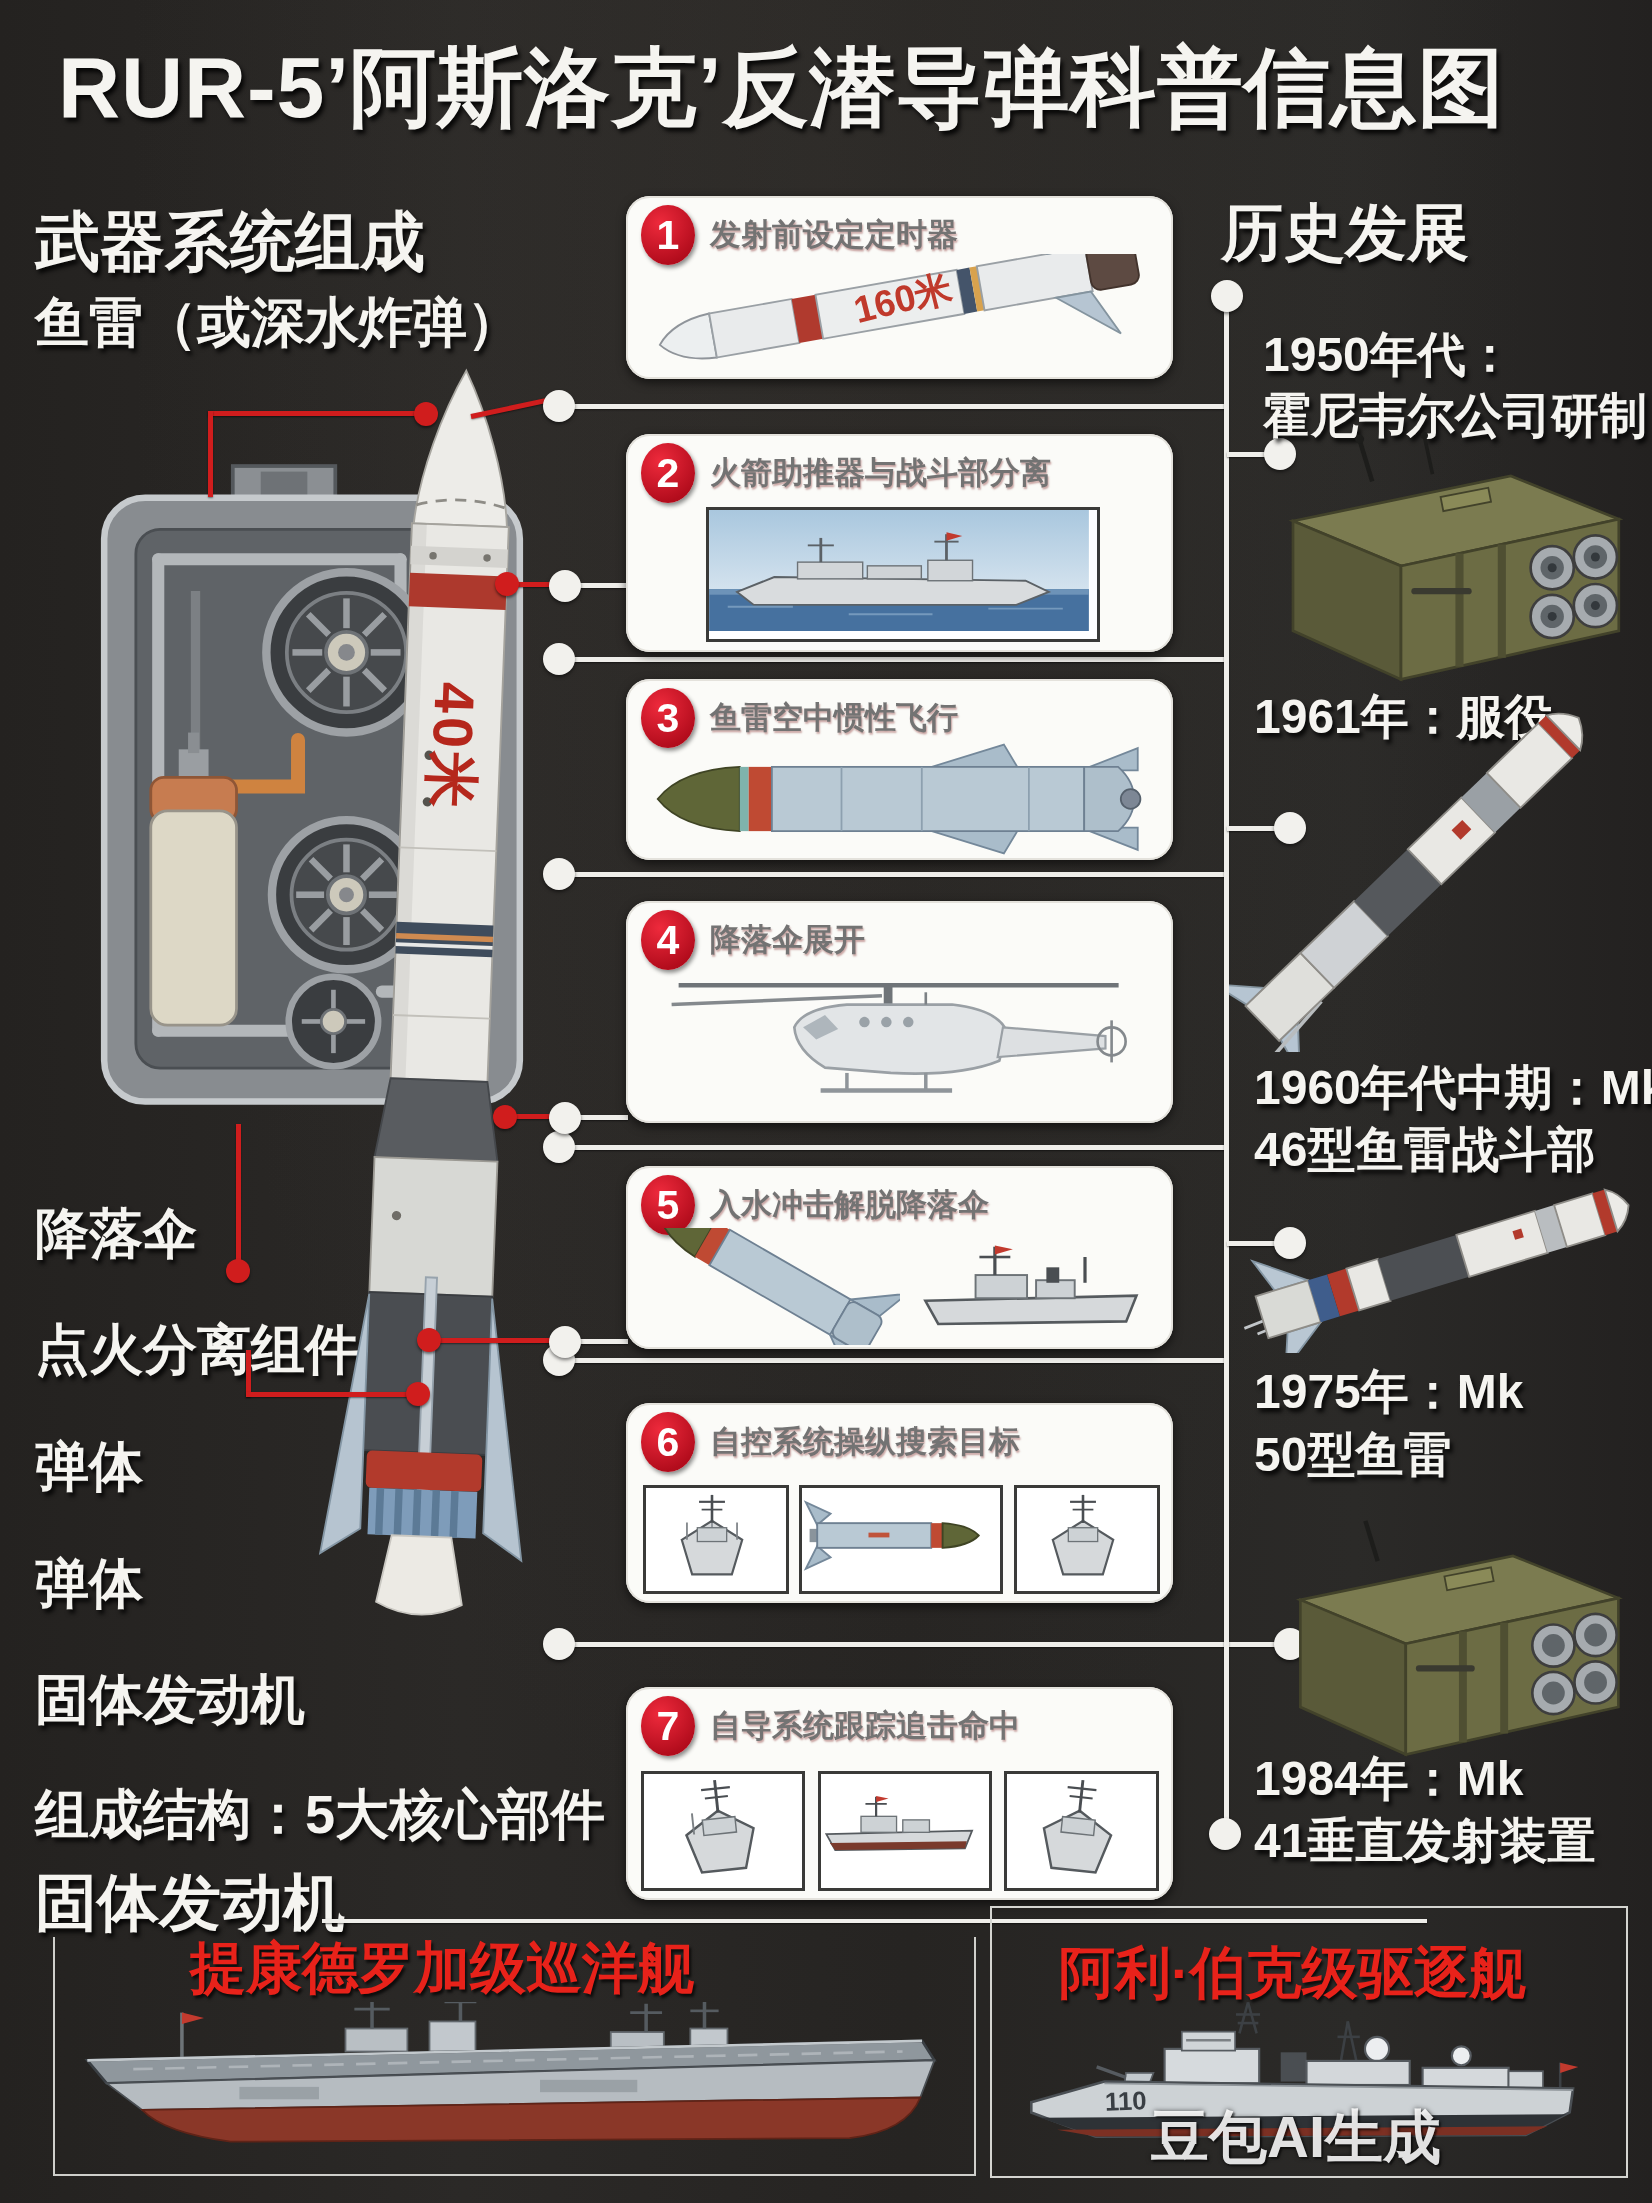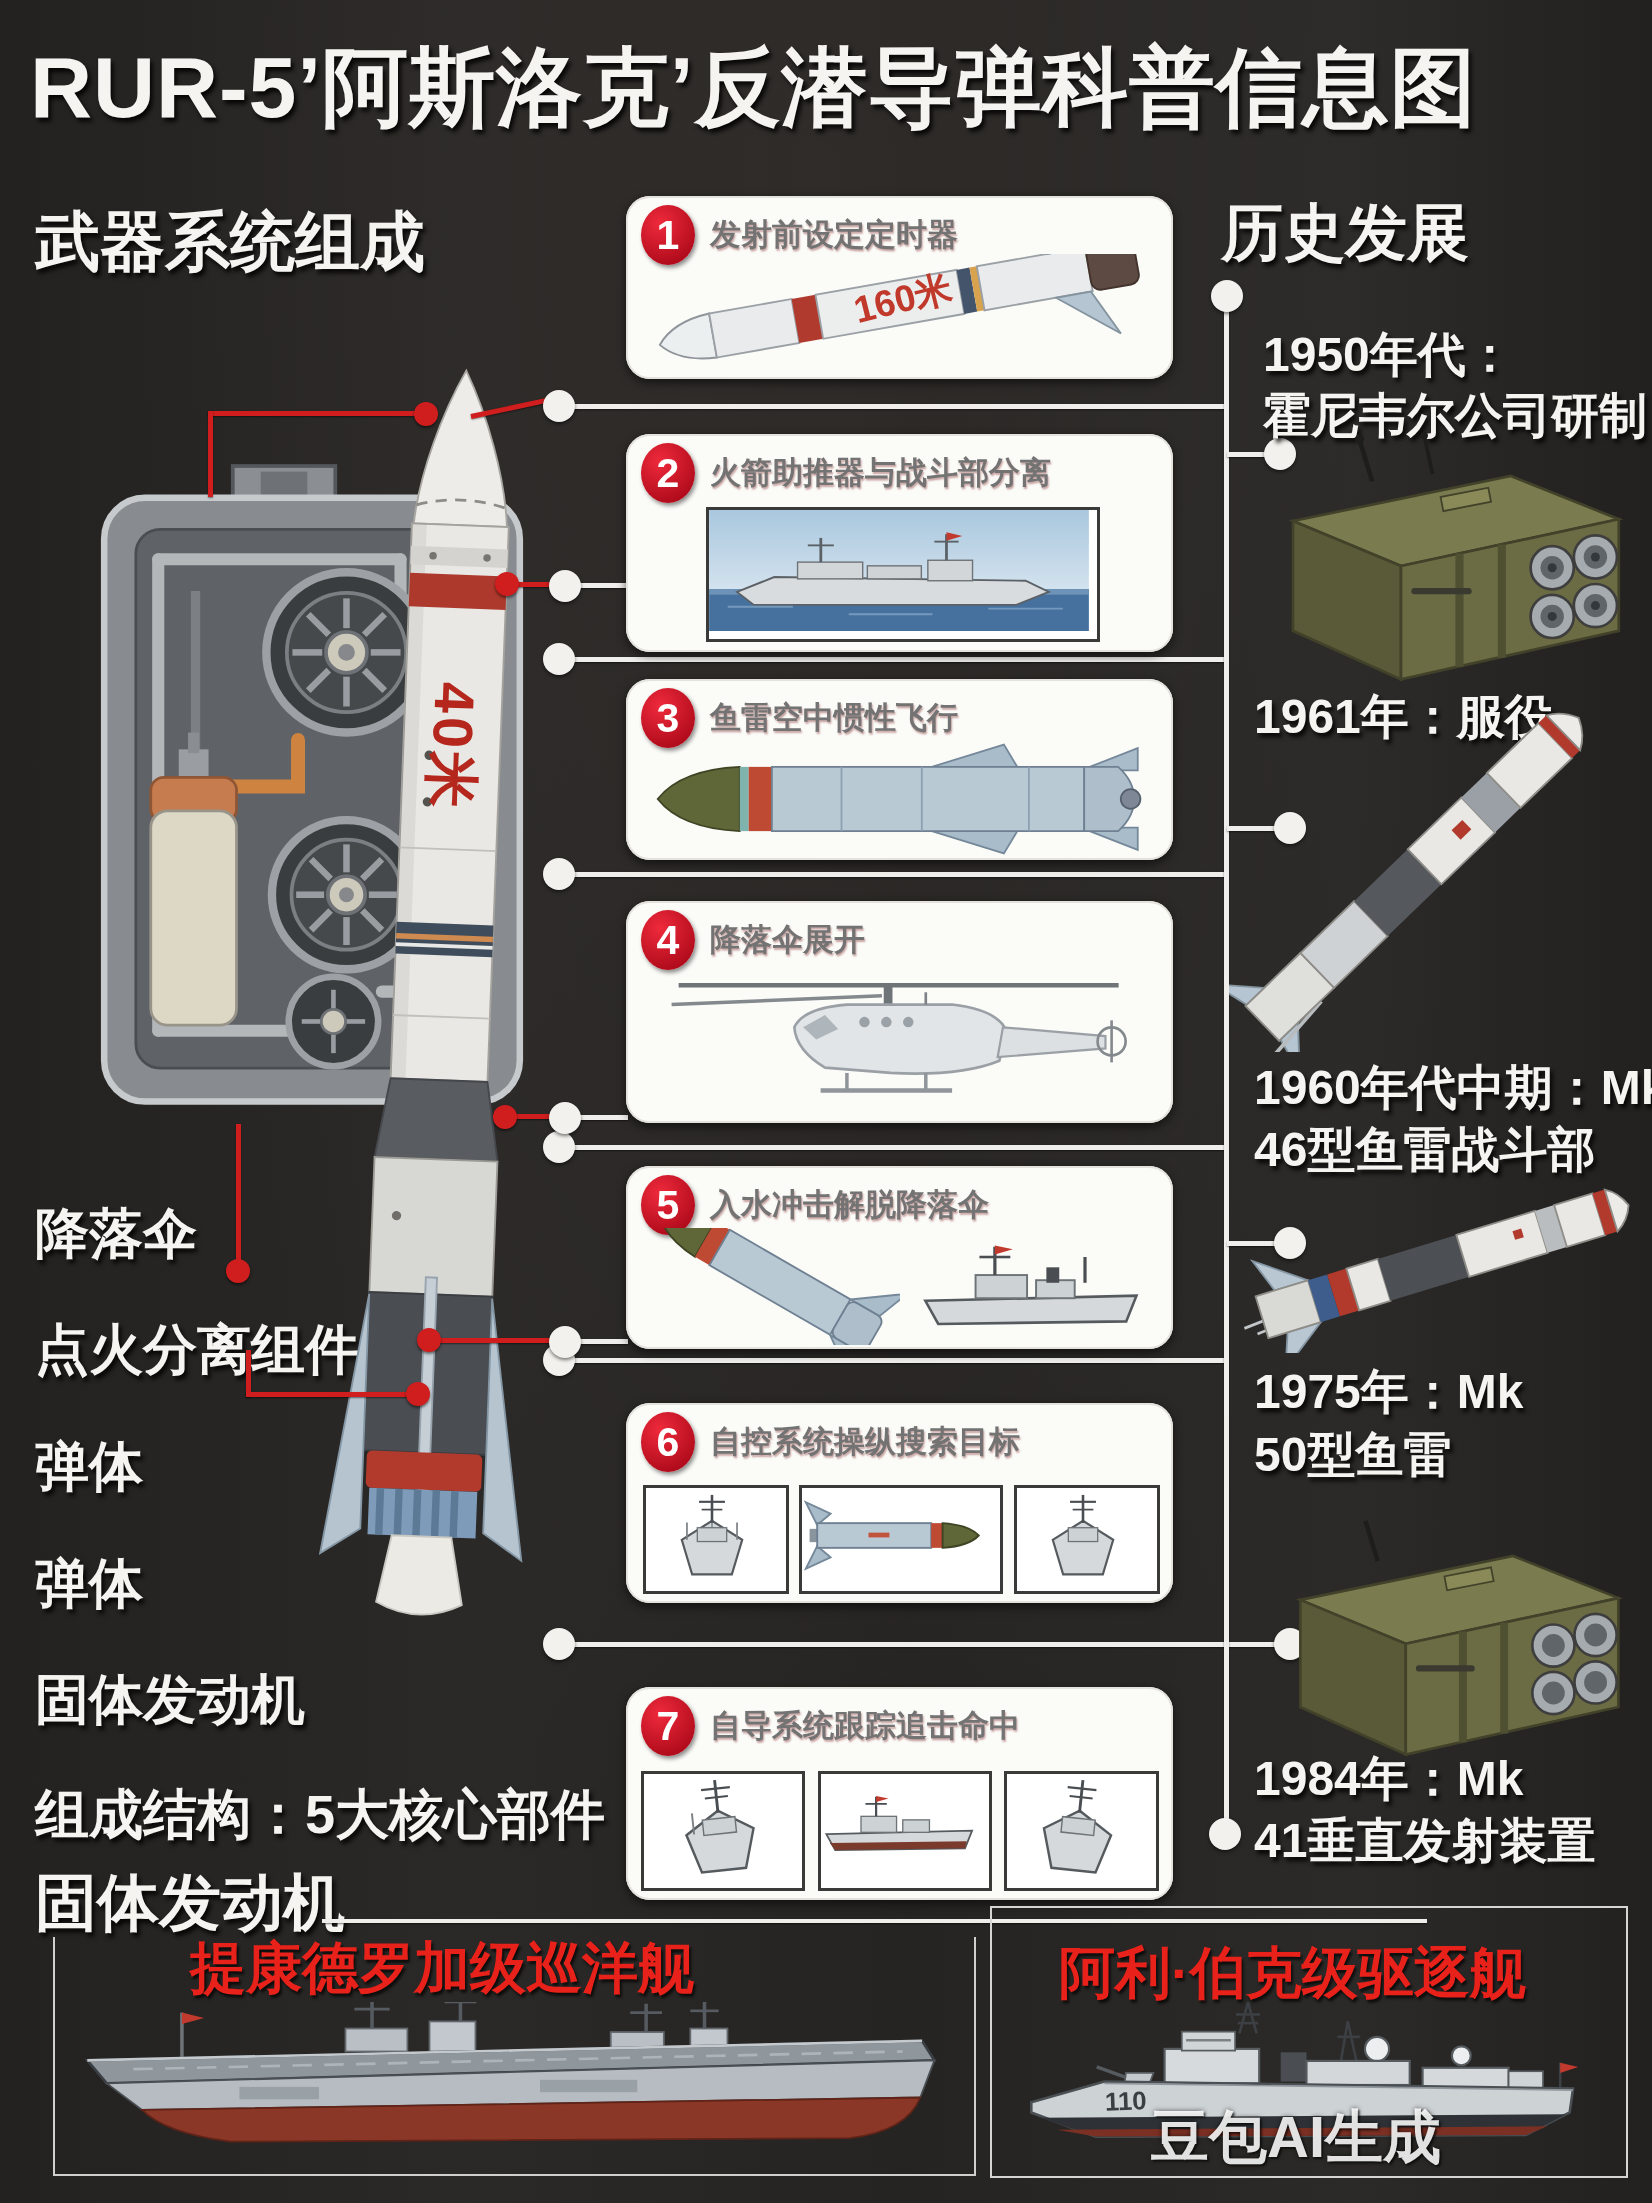--- a/index.html
+++ b/index.html
@@ -37,23 +37,24 @@
   .frame{border:3.7px solid #3a3a38;background:#ffffff;position:absolute;}
   .panel-l{border:2.8px solid #cfcfcb;border-top:none;}
   .panel-r{border:2.8px solid #d5d5d1;}
   .watermark{color:rgba(255,255,255,.88);font-size:58px;font-weight:bold;text-shadow:0 0 5.6px rgba(0,0,0,.6),1.9px 1.9px 1.9px rgba(0,0,0,.5);}
 </style>
 </head>
 <body>
 
 <div class="canvas">
 
-  <div class="abs wtxt title" style="left:30px;top:30px;">RUR-5’阿斯洛克’反潜导弹科普信息图</div>
+  <div class="abs wtxt title" style="left:58px;top:30px;">RUR-5’阿斯洛克’反潜导弹科普信息图</div>
 
   <div class="abs wtxt h1" style="left:35px;top:198px;">武器系统组成</div>
+  <div class="abs wtxt h2" style="left:35px;top:287px;">鱼雷（或深水炸弹）</div>
 
   <svg class="abs" style="left:93px;top:464px;" width="438" height="662" viewBox="0 0 470 710">
     <rect x="150" y="2" width="110" height="40" fill="#8b8f93" stroke="#54585c" stroke-width="4"></rect>
     <rect x="180" y="8" width="50" height="26" fill="#6e7276"></rect>
     <rect x="12" y="36" width="446" height="648" rx="44" fill="#888c90" stroke="#c6cacd" stroke-width="7"></rect>
     <rect x="46" y="70" width="378" height="578" rx="26" fill="#5f6367" stroke="#4a4e52" stroke-width="3"></rect>
     <g stroke="#b3b7ba" stroke-width="13" fill="none" stroke-linecap="round">
       <path d="M70,102 H330"></path>
         <path d="M70,102 V608"></path>
         <path d="M400,126 V566"></path>

